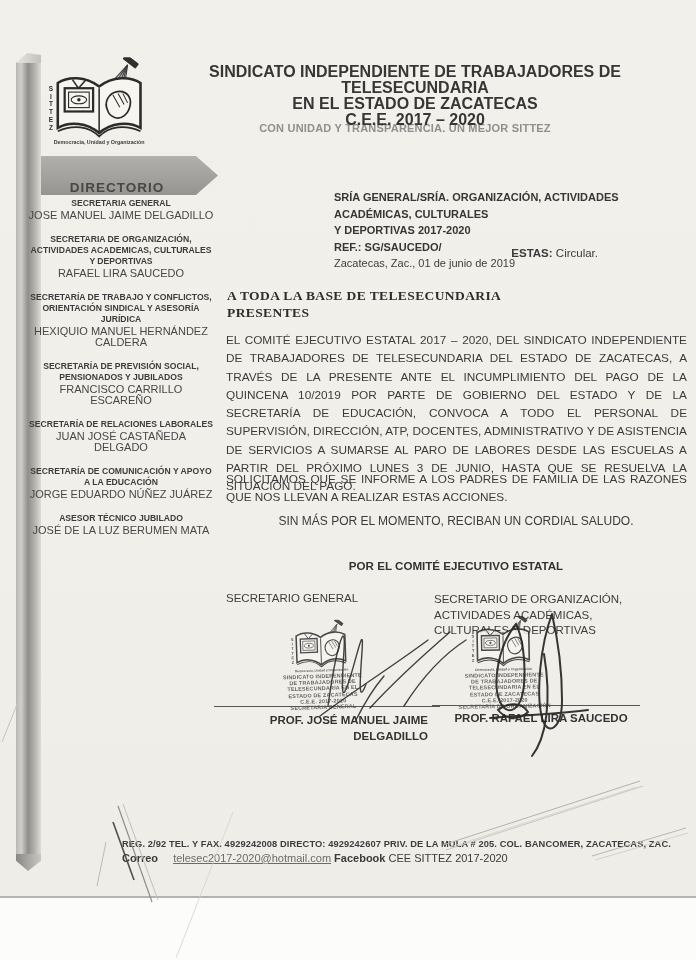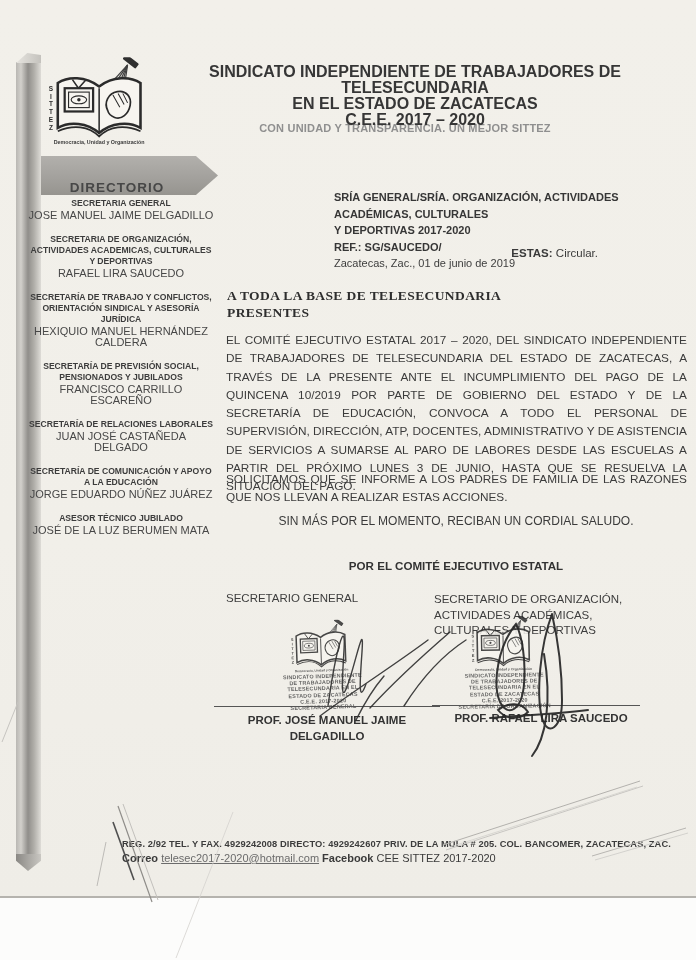--- a/index.html
+++ b/index.html
@@ -105,30 +105,30 @@
   .stamp svg{display:block;margin:0 auto;}
   .stamp .sline{font-size:5.4px;font-weight:600;color:#4e4e4e;line-height:6.2px;letter-spacing:.2px;}
   
   .sig-line{position:absolute;height:0;border-top:1.3px solid #555;z-index:5;}
   .sig-line-left{left:214px;top:706px;width:226px;}
   .sig-line-right{left:432px;top:705px;width:208px;}
   .sig-name{
     position:absolute;text-align:center;font-size:11.5px;font-weight:bold;
     color:#333;line-height:16px;z-index:5;
   }
-  .sig-name-left{left:226px;top:712px;width:202px;}
+  .sig-name-left{left:226px;top:712px;width:202px;text-align:right;}
   .sig-name-right{left:438px;top:710px;width:206px;}
   .sig-scrawl{position:absolute;z-index:6;pointer-events:none;}
   
   .footer{position:absolute;left:122px;top:839px;width:560px;z-index:4;}
   .footer .f1{font-size:9.3px;font-weight:bold;color:#3c3c3c;letter-spacing:.1px;}
   .footer .f2{font-size:11px;color:#3a3a3a;margin-top:3px;}
   .footer .f2 b{font-weight:bold;}
   .footer a{cursor:pointer;}
-  .footer .email{color:#6b6b6b;text-decoration:underline;}
+  .footer .email{color:#6b6b6b;text-decoration:underline;margin-left:12px;}
   .footer .fb{color:#3a3a3a;}
   
   .creases{position:absolute;left:0;top:0;z-index:7;pointer-events:none;}
   .logo-wrap{position:absolute;left:44px;top:57px;z-index:4;}
   .hidden-defs{position:absolute;width:0;height:0;overflow:hidden;}
 </style>
 </head>
 <body>
 
 <svg class="hidden-defs" aria-hidden="true">

